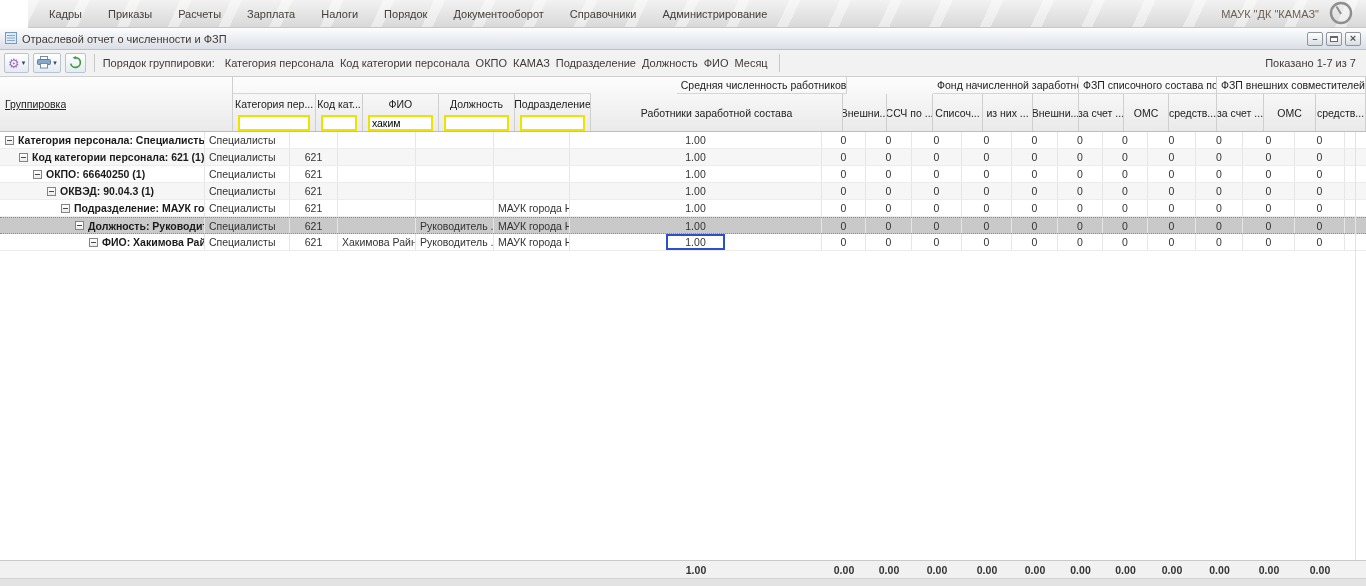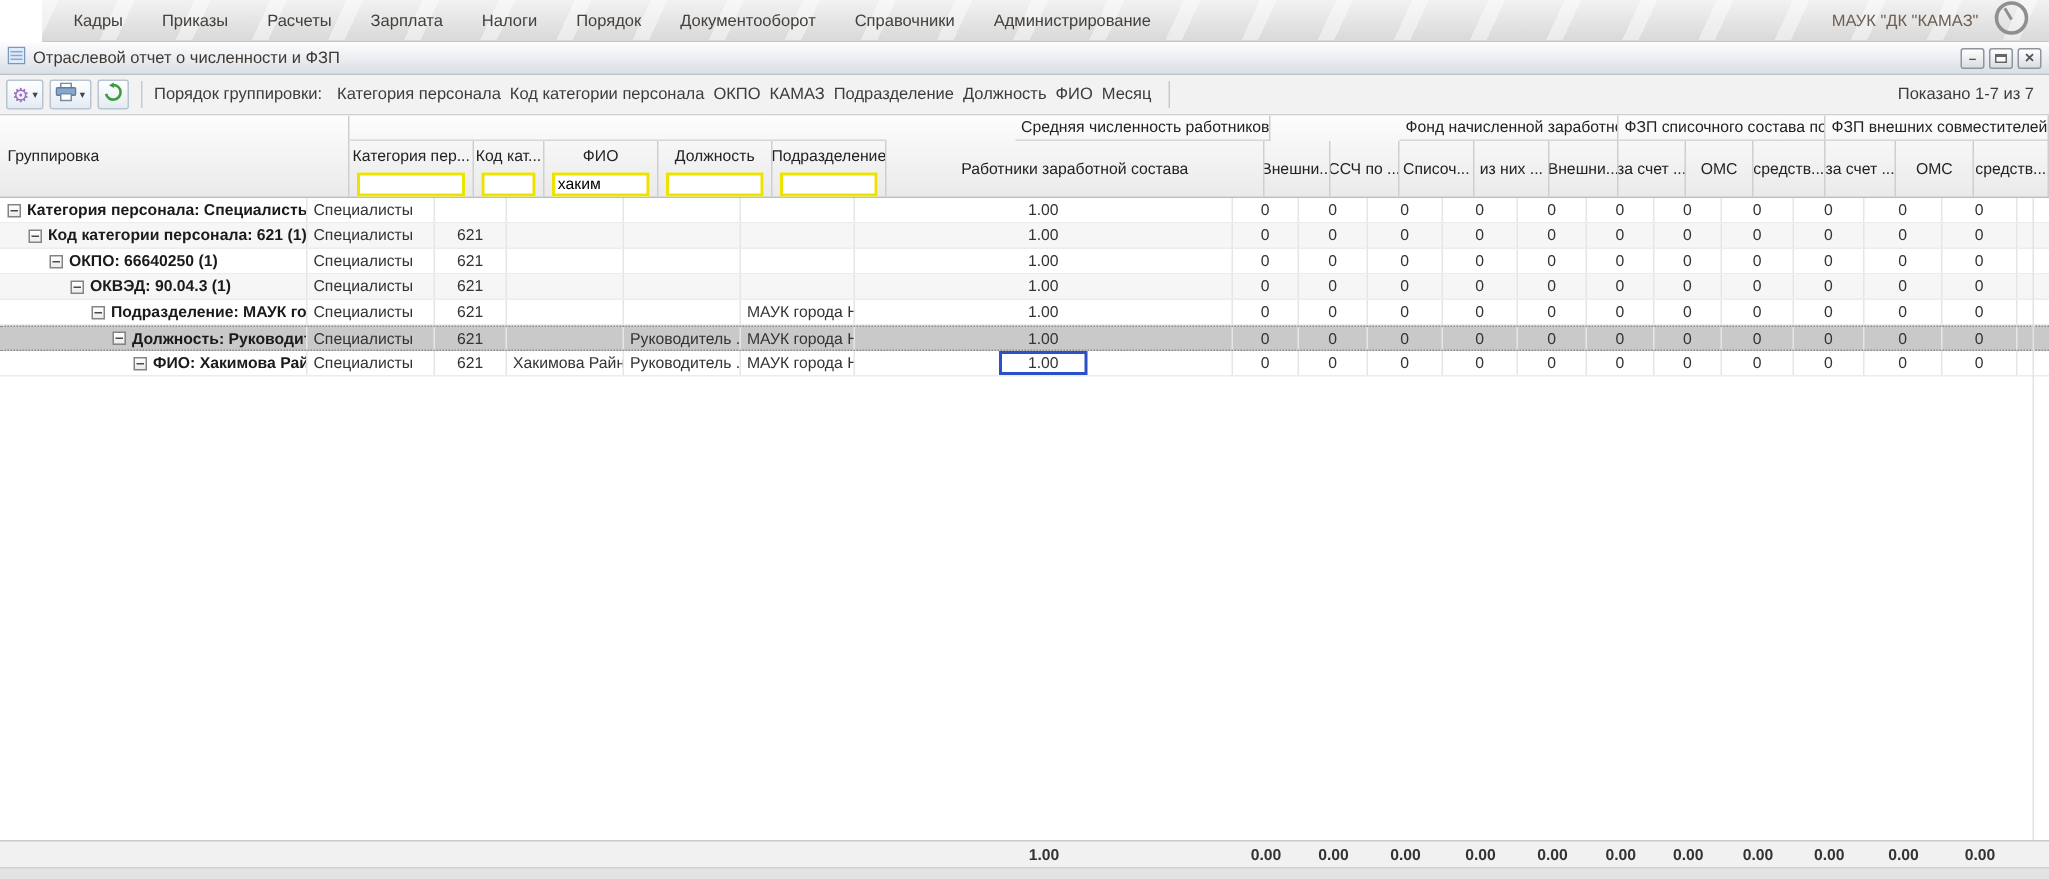--- a/index.html
+++ b/index.html
@@ -176,21 +176,21 @@
       <span class="grouping-field">Должность</span>
       <span class="grouping-field">ФИО</span>
       <span class="grouping-field">Месяц</span>
     </span>
   <span class="sep"></span>
   <span class="shown">Показано 1-7 из 7</span>
 </div>
 
 <div class="grid">
   <div class="grid-header" id="grid-header">
-      <div class="hcol-full" style="width: 239px;">
+      <div class="hcol-full" style="width: 239px; text-decoration: underline;">
         <span class="tree-label">Группировка</span>
       </div>
       <div class="hcol-stack" style="width: 85px;">
         <div class="hspacer"></div>
         <div class="hcell-title">Категория пер...</div>
         <div class="hfilter">
           <input class="filter-input" style="">
         </div>
       </div>
       <div class="hcol-stack" style="width: 48px;">

